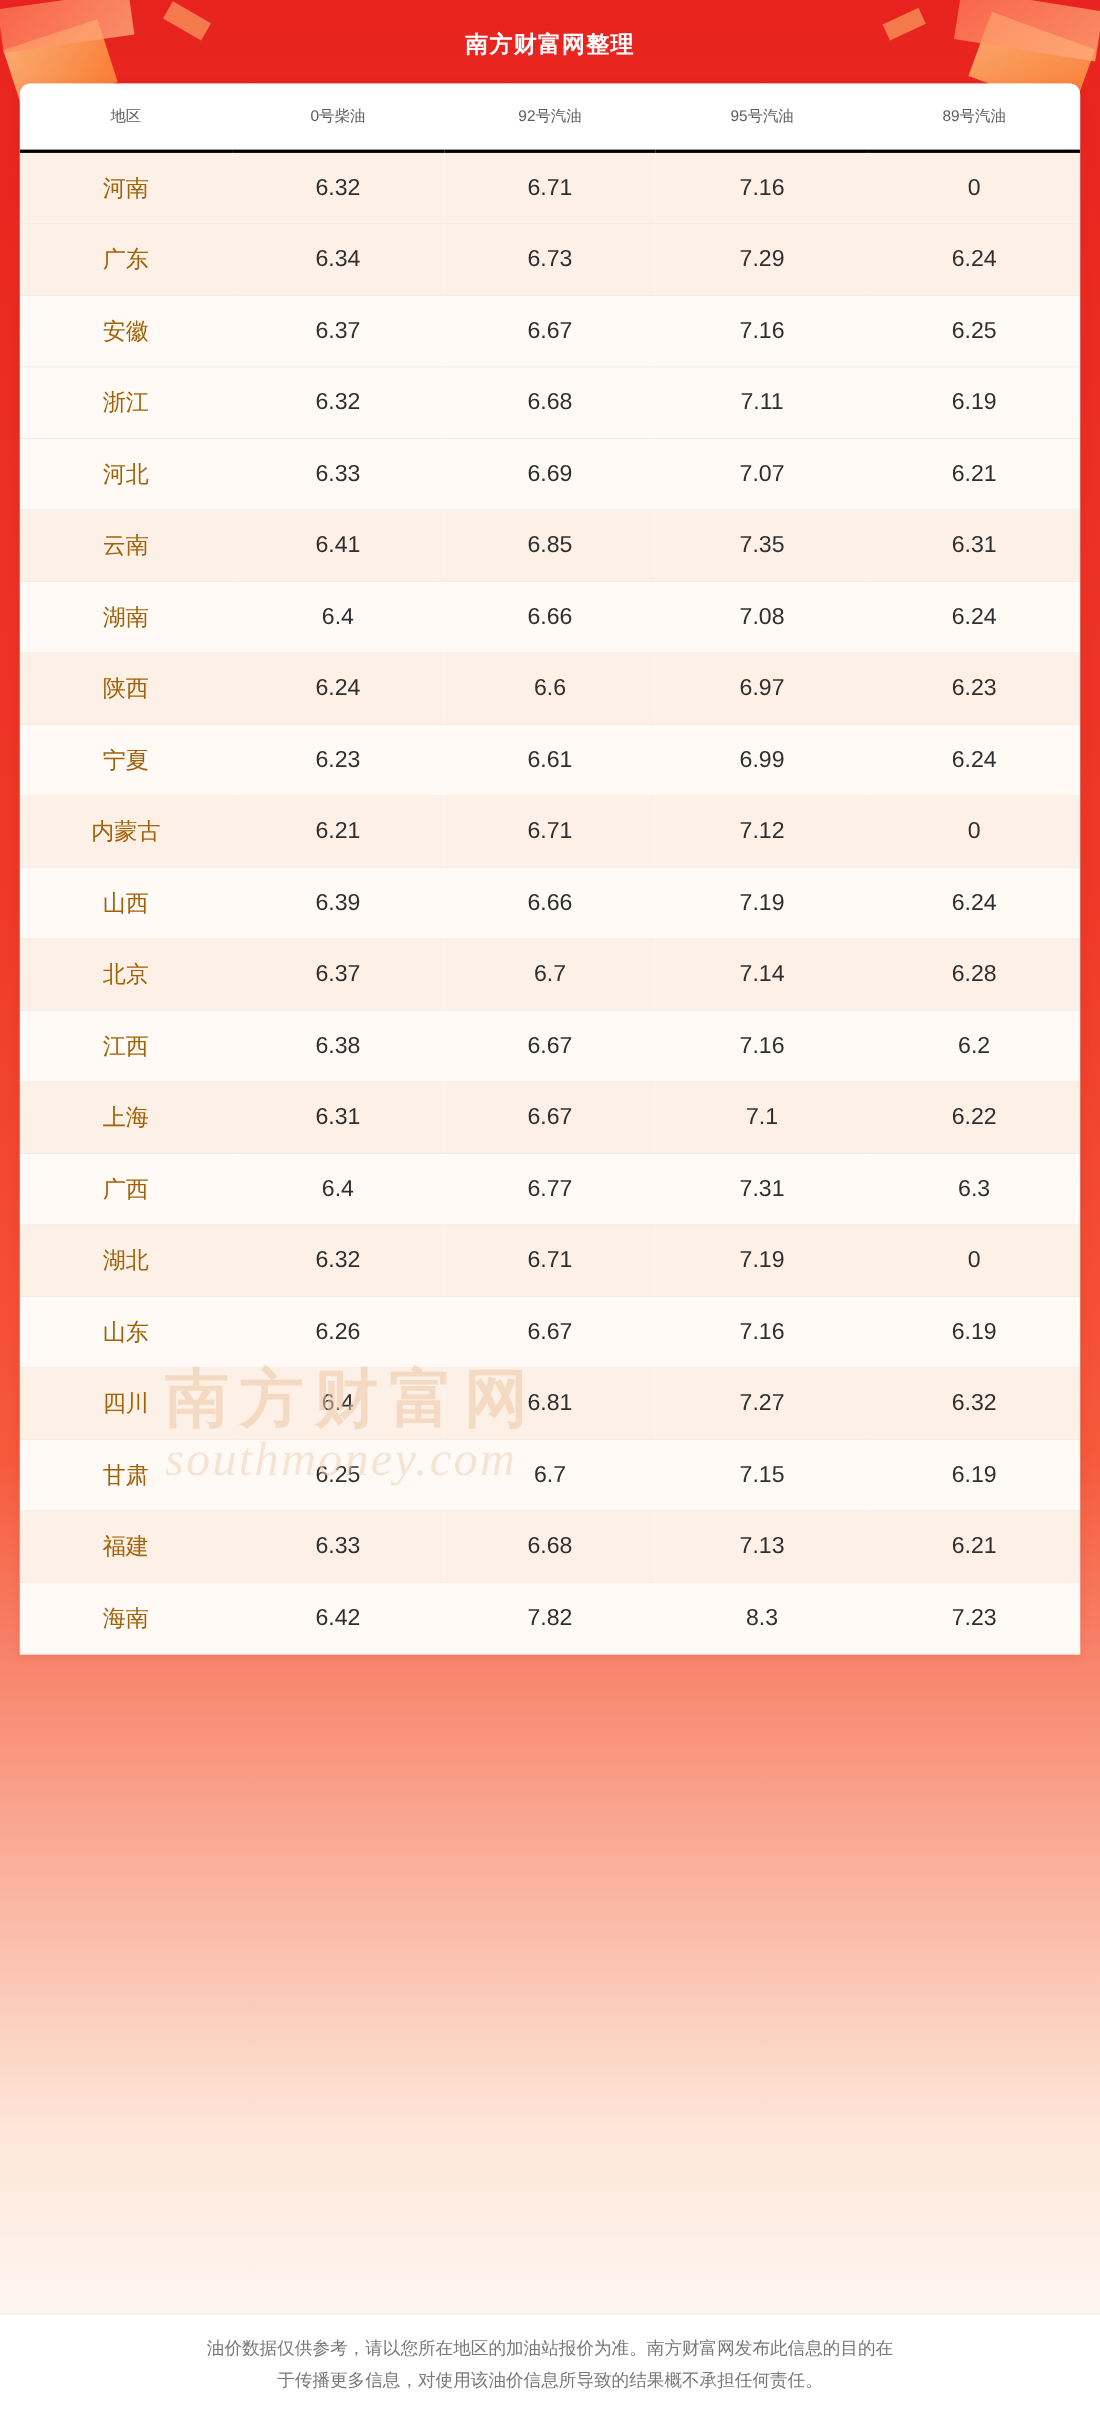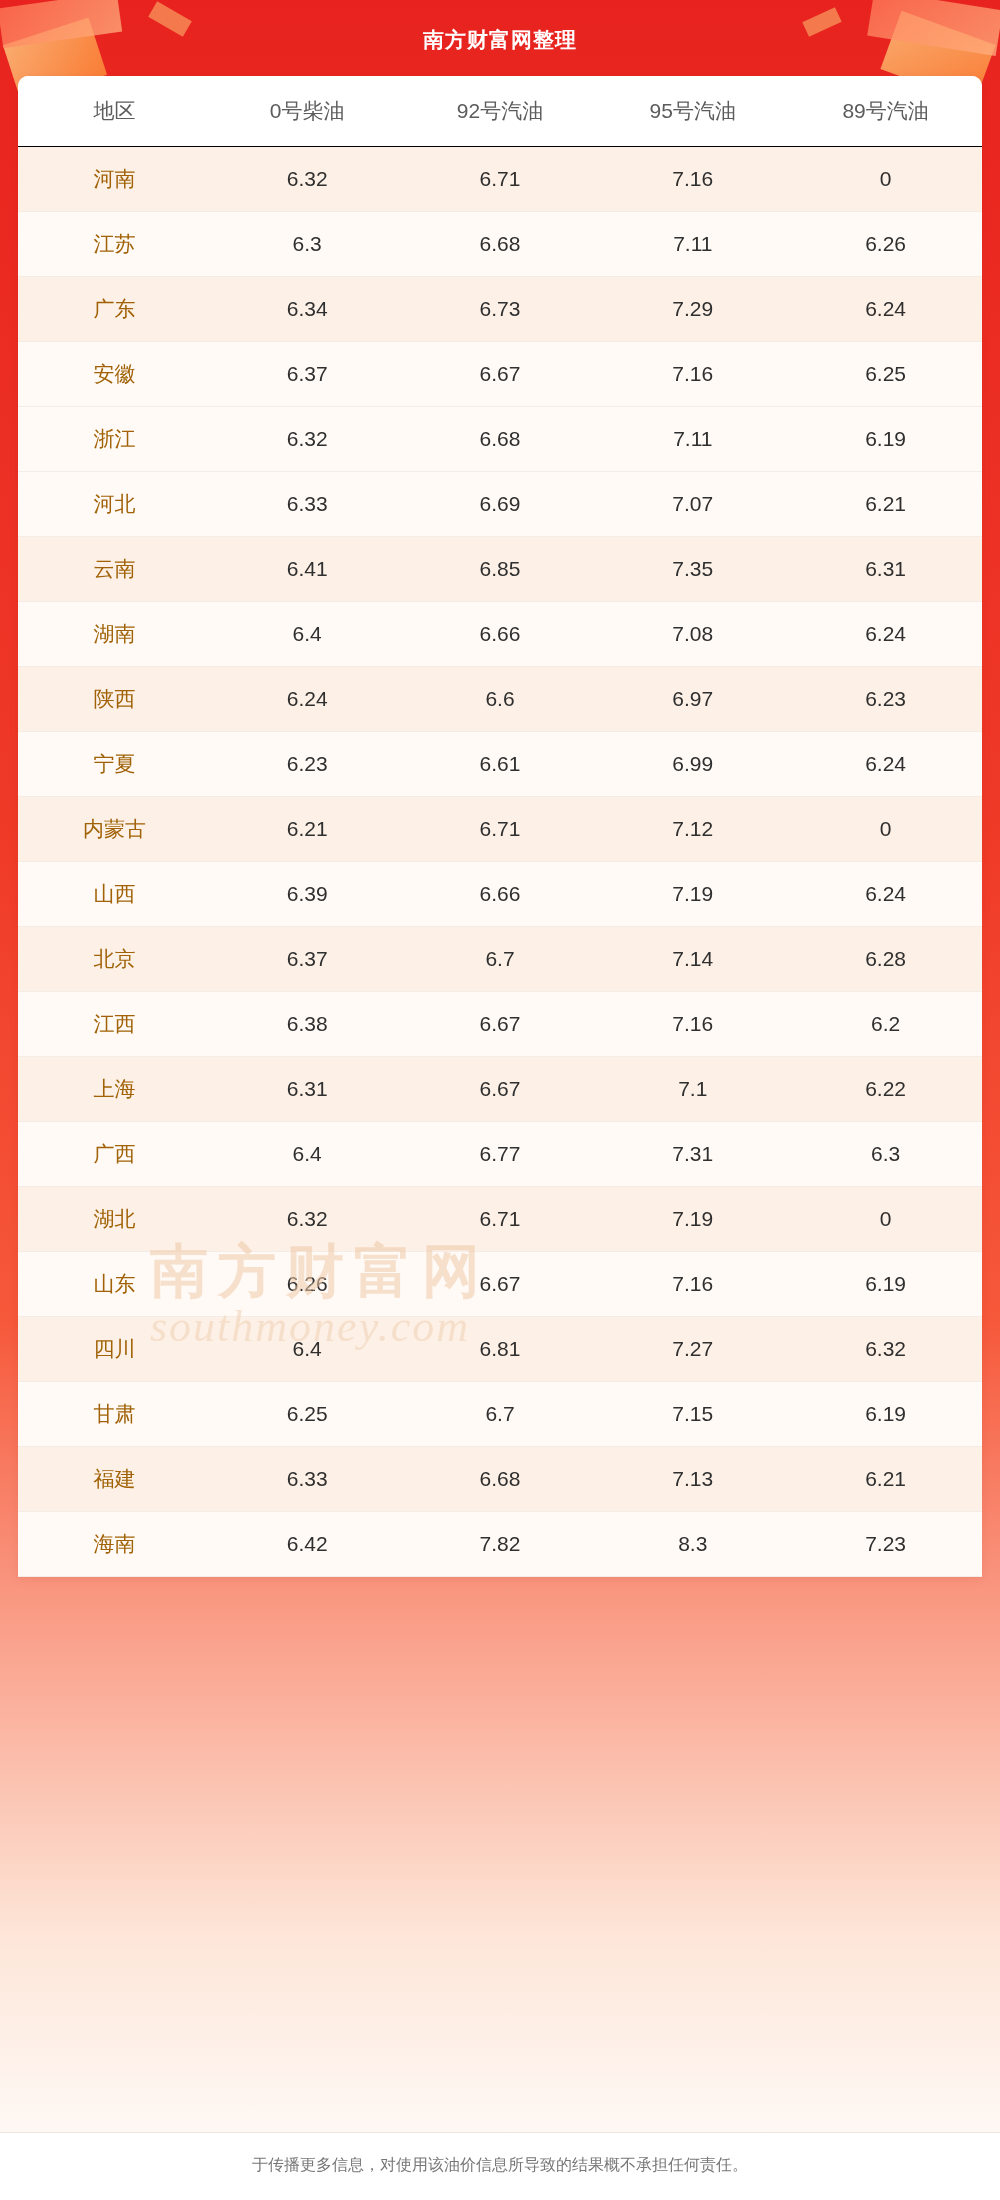--- a/index.html
+++ b/index.html
@@ -66,26 +66,26 @@
     overflow: hidden;
     box-shadow: 0 2px 10px rgba(120,0,0,.08);
   }
 
   table.price {
     width: 100%;
     border-collapse: collapse;
     table-layout: fixed;
   }
   table.price th {
-    font-size: 21px;
+    font-size: 14px;
     font-weight: normal;
     color: #5c5c5c;
     padding: 21px 0;
     background: #ffffff;
-    border-bottom: 1px solid #000000;
+    border-bottom: 3px solid #000000;
   }
   table.price td {
     font-size: 21px;
     color: #2f2f2f;
     text-align: center;
     padding: 18px 0;
     border-bottom: 1px solid #f4ece6;
   }
   table.price tr.odd td { background: #fdf0e6; }
   table.price tr.even td { background: #fffaf6; }
@@ -167,27 +167,20 @@
         </tr>
       </thead>
       <tbody id="price-body">
           <tr class="odd">
             <td class="region">河南</td>
             <td>6.32</td>
             <td>6.71</td>
             <td>7.16</td>
             <td>0</td>
           </tr>
-          <tr class="even">
-            <td class="region">江苏</td>
-            <td>6.3</td>
-            <td>6.68</td>
-            <td>7.11</td>
-            <td>6.26</td>
-          </tr>
           <tr class="odd">
             <td class="region">广东</td>
             <td>6.34</td>
             <td>6.73</td>
             <td>7.29</td>
             <td>6.24</td>
           </tr>
           <tr class="even">
             <td class="region">安徽</td>
             <td>6.37</td>
@@ -324,16 +317,17 @@
         </tbody>
     </table>
   </div>
 
   <div class="watermark">
     <div class="wm-cn">南方财富网</div>
     <div class="wm-en">southmoney.com</div>
   </div>
 
   <div class="footer">
+    <p>油价数据仅供参考，请以您所在地区的加油站报价为准。南方财富网发布此信息的目的在</p>
     <p>于传播更多信息，对使用该油价信息所导致的结果概不承担任何责任。</p>
   </div>
 
 </div>
 
 </body></html>

